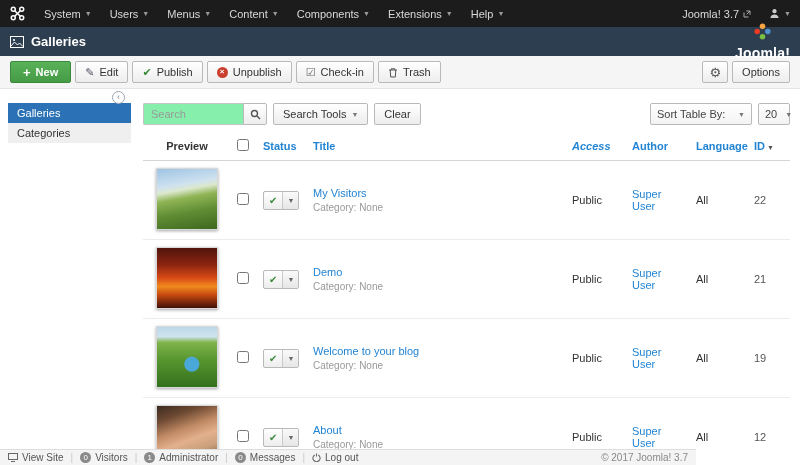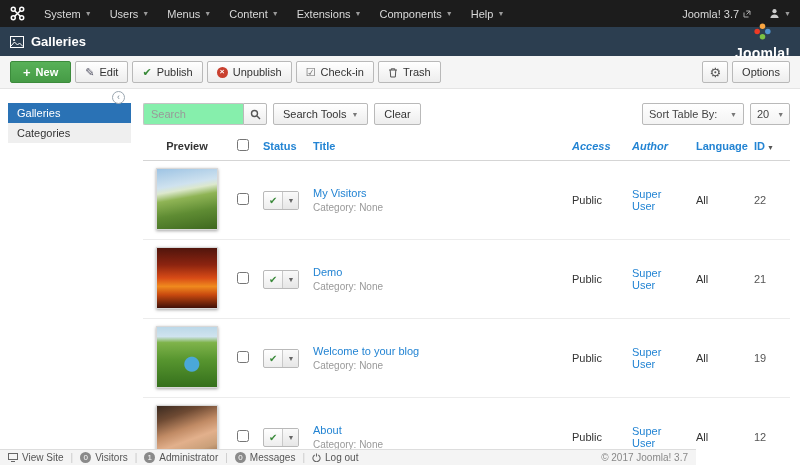--- a/index.html
+++ b/index.html
@@ -98,34 +98,34 @@
     background: linear-gradient(#fff, #ededed); display: flex; align-items: center; justify-content: center;
     cursor: pointer;
   }
   .fake-select {
     height: 22px; border: 1px solid #b9b9b9; border-radius: 2px; background: linear-gradient(#fff, #f3f3f3);
     display: inline-flex; align-items: center; justify-content: space-between;
     font-size: 11px; color: #444; padding: 0 6px; gap: 8px; cursor: pointer;
   }
   .fs-caret { font-size: 7px; color: #777; }
   .sel-sort { width: 102px; }
-  .sel-size { width: 40px; }
+  .sel-size { width: 32px; }
 
   
   table { width: 100%; border-collapse: collapse; font-size: 11px; table-layout: fixed; }
   th {
     text-align: left; font-weight: bold; padding: 4px 6px 7px 6px;
     border-bottom: 1px solid #d5d5d5; color: #333; font-size: 11px;
   }
   th a { color: #2384d3; text-decoration: none; cursor: pointer; }
   .th-preview { width: 88px; text-align: center; }
   .th-check { width: 26px; }
   .th-status { width: 50px; }
   .th-access { width: 60px; font-style: italic; }
-  .th-author { width: 64px; font-style: italic; }
+  .th-author { width: 64px; }
   .th-lang { width: 58px; }
   .th-id { width: 42px; }
   .sort-caret { font-size: 7px; color: #555; margin-left: 2px; }
   td { padding: 7px 6px; border-bottom: 1px solid #ececec; vertical-align: middle; }
   .td-preview { text-align: center; }
   .thumb {
     display: inline-block; width: 62px; height: 62px;
     border: 1px solid #d8d8d8; box-shadow: 0 1px 3px rgba(0,0,0,.35);
     background: #ccc; cursor: pointer;
   }
@@ -188,25 +188,25 @@
         </span>
       <span class="menu-item">
           <span>Menus</span>
           <span class="caret">▼</span>
         </span>
       <span class="menu-item">
           <span>Content</span>
           <span class="caret">▼</span>
         </span>
       <span class="menu-item">
+          <span>Components</span>
+          <span class="caret">▼</span>
+        </span>
+      <span class="menu-item">
           <span>Extensions</span>
-          <span class="caret">▼</span>
-        </span>
-      <span class="menu-item">
-          <span>Components</span>
           <span class="caret">▼</span>
         </span>
       <span class="menu-item">
           <span>Help</span>
           <span class="caret">▼</span>
         </span>
     </div>
     <div class="tb-group">
       <span class="menu-item">
         <span>Joomla! 3.7</span>

